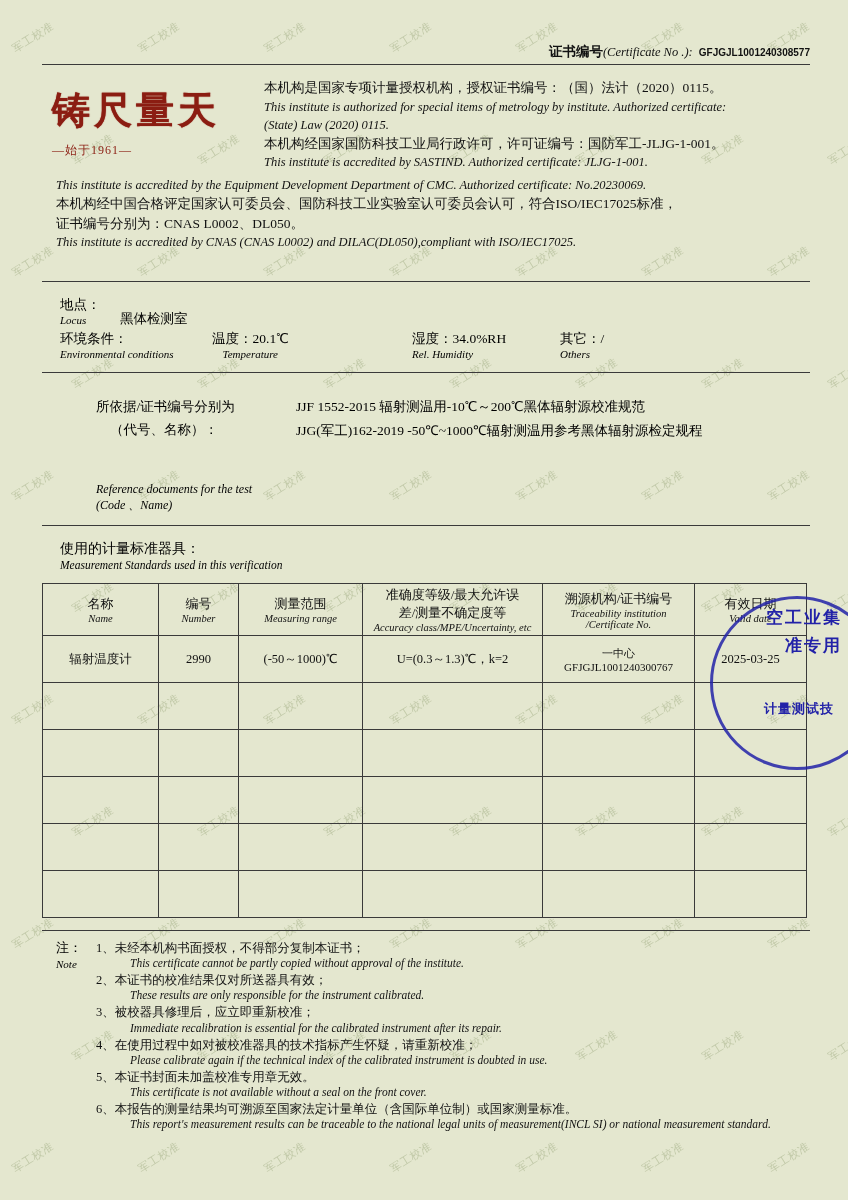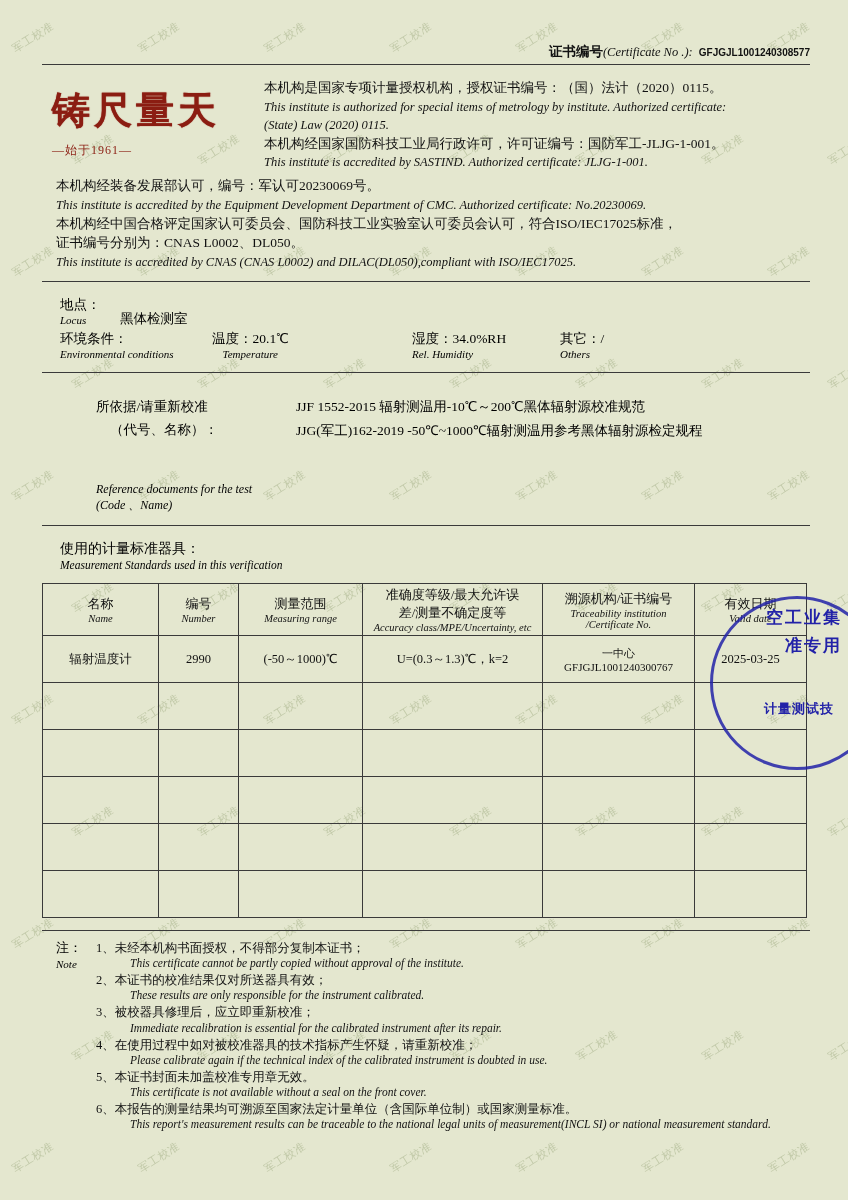--- a/index.html
+++ b/index.html
@@ -308,21 +308,20 @@
 
     <div class="hdr-right">
       <div>本机构是国家专项计量授权机构，授权证书编号：（国）法计（2020）0115。</div>
       <div class="en">This institute is authorized  for  special items of metrology by institute.  Authorized certificate:</div>
       <div class="en">(State) Law (2020) 0115.</div>
       <div>本机构经国家国防科技工业局行政许可，许可证编号：国防军工-JLJG-1-001。</div>
       <div class="en">This institute is accredited by SASTIND. Authorized certificate: JLJG-1-001.</div>
     </div>
 
     <div class="hdr-left">
-      <div>本机构经装备发展部认可，编号：军认可20230069号。</div>
       <div class="en">This institute is accredited by the Equipment Development  Department of  CMC. Authorized certificate: No.20230069.</div>
       <div>本机构经中国合格评定国家认可委员会、国防科技工业实验室认可委员会认可，符合ISO/IEC17025标准，</div>
       <div>证书编号分别为：CNAS  L0002、DL050。</div>
       <div class="en">This institute is accredited by CNAS (CNAS L0002) and DILAC(DL050),compliant with ISO/IEC17025.</div>
     </div>
 
     <div class="rule r2"></div>
 
     <div class="locus-row">
       <div class="lbl-cn">地点：</div>
@@ -342,21 +341,21 @@
       <div class="lbl-cn"><span>湿度：</span><span>34.0%RH</span></div>
       <div class="lbl-en">Rel. Humidity</div>
     </div>
     <div class="env-o">
       <div class="lbl-cn">其它：/</div>
       <div class="lbl-en">Others</div>
     </div>
 
     <div class="rule r3"></div>
 
-    <div class="ref-cn1">所依据/请重新校准</div>
+    <div class="ref-cn1">所依据/证书编号分别为</div>
     <div class="ref-cn2">（代号、名称）：</div>
     <div class="ref-v1">JJF 1552-2015  辐射测温用-10℃～200℃黑体辐射源校准规范</div>
     <div class="ref-v2">JJG(军工)162-2019  -50℃~1000℃辐射测温用参考黑体辐射源检定规程</div>
     <div class="ref-en">
       <div>Reference documents for the test</div>
       <div>(Code 、Name)</div>
     </div>
 
     <div class="rule r4"></div>
 

